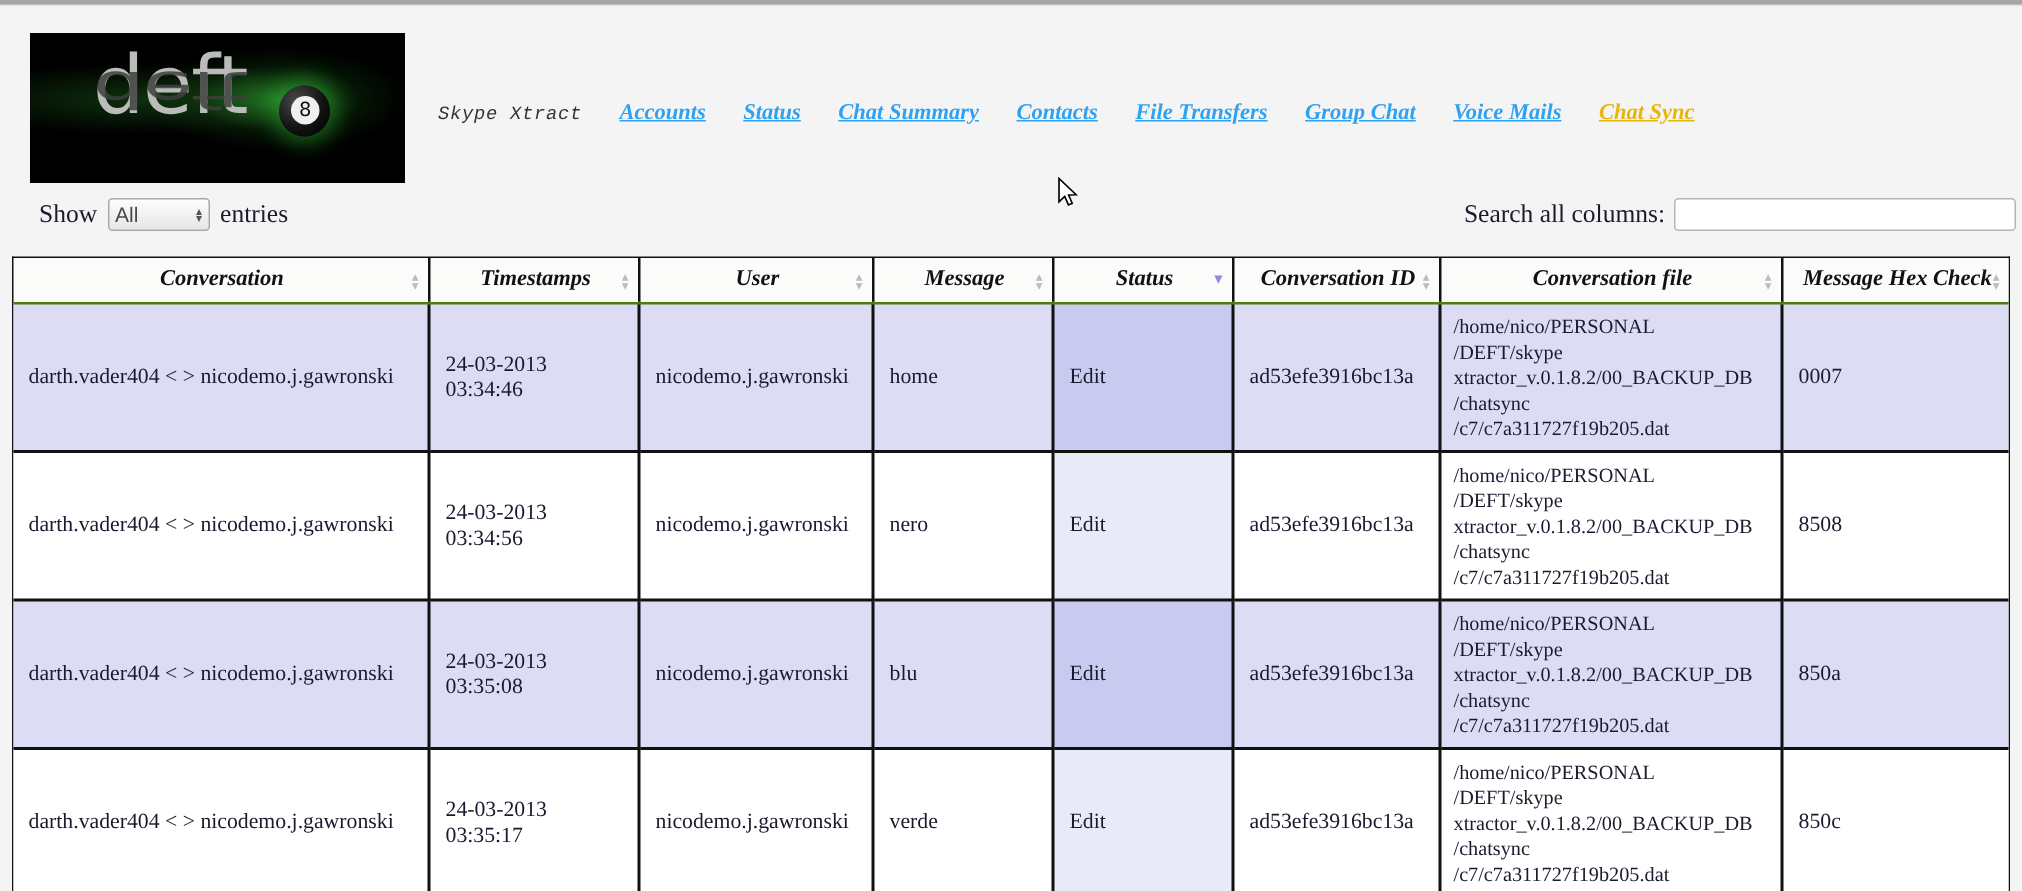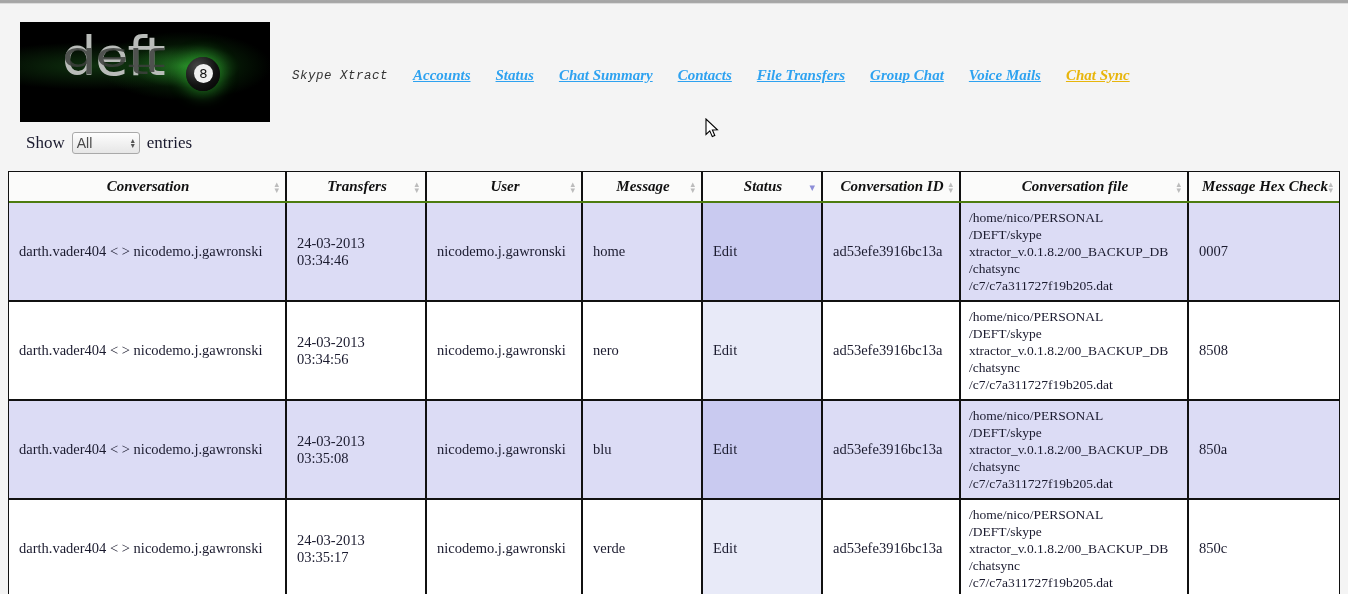--- a/index.html
+++ b/index.html
@@ -301,20 +301,24 @@
       <span id="length-select">
         <span>All</span>
         <span class="spinner">
           <span>▴</span>
             <span>▾</span>
         </span>
       </span>
       <span>entries</span>
     </div>
 
+    <div id="search-area">
+      <span>Search all columns:</span>
+      <input id="search-input" type="text" placeholder="" style="">
+    </div>
 
   </div>
 
   <div id="table-wrap">
     <table>
       <colgroup>
         <col style="width:277px">
           <col style="width:140px">
           <col style="width:156px">
         <col style="width:120px">
@@ -326,21 +330,21 @@
       <thead>
         <tr>
           <th>
             <span>Conversation</span>
             <span class="sort-ind">
                 <span>▴</span>
                 <span>▾</span>
               </span>
           </th>
           <th>
-            <span>Transfers</span>
+            <span>Timestamps</span>
             <span class="sort-ind">
                 <span>▴</span>
                 <span>▾</span>
               </span>
           </th>
           <th>
             <span>User</span>
             <span class="sort-ind">
                 <span>▴</span>
                 <span>▾</span>

